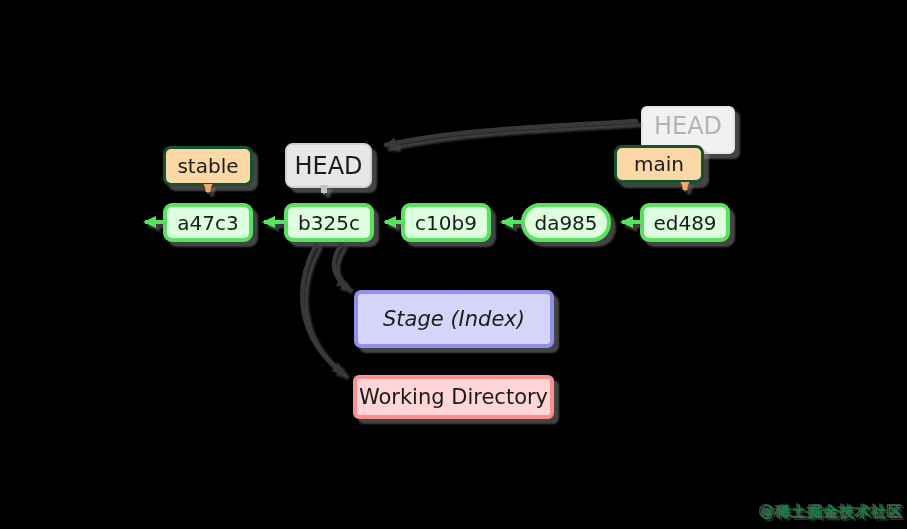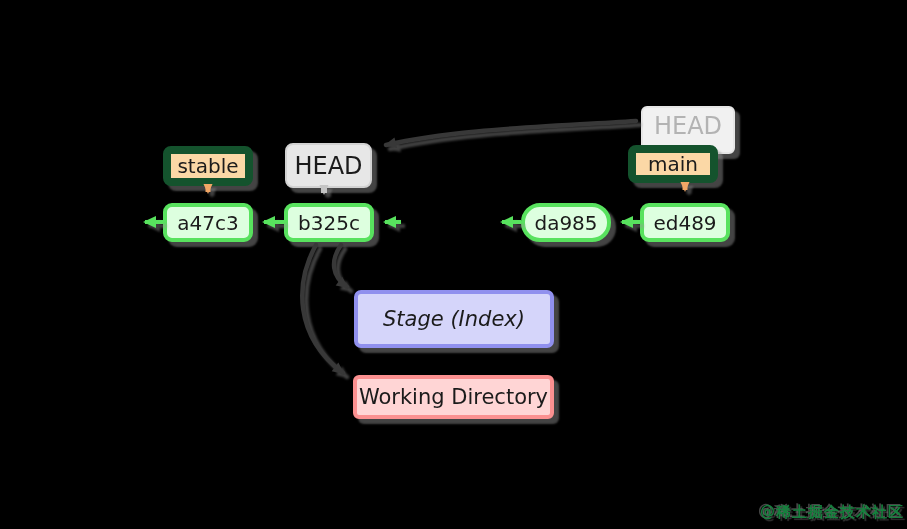--- a/index.html
+++ b/index.html
@@ -8,21 +8,21 @@
 
   .box{
     position:absolute;box-sizing:border-box;display:flex;align-items:center;justify-content:center;
     color:#1b1b1b;box-shadow:5px 5px 2px rgba(150,150,150,0.45);
   }
   .commit{
     top:203px;width:90px;height:39px;background:#ddffdf;border:4px solid #58e25e;
     border-radius:9px;font-size:20px;z-index:2;
   }
   .branch-label{
-    background:#fbd8a6;border:8px solid #14532d;border-radius:8px;font-size:20px;z-index:2;
+    background:#fbd8a6;border:3px solid #14532d;border-radius:8px;font-size:20px;z-index:2;
   }
   .head-label{
     background:#e7e7e7;border:2px solid #d2d2d2;border-radius:8px;font-size:24px;z-index:2;
   }
   .ghost-head{
     background:#f1f1f1;border:2px solid #e6e6e6;border-radius:6px;font-size:24px;
     color:#b3b3b3;z-index:1;align-items:flex-start;padding-top:4px;
   }
   .stage-box{
     left:354px;top:290px;width:200px;height:58px;background:#d5d5fa;border:4px solid #9090ee;
@@ -87,29 +87,32 @@
   <div class="box ghost-head" style="left:641px;top:106px;width:94px;height:48px;">
     <span>HEAD</span>
   </div>
 
   <div class="box branch-label" style="left:163px;top:146px;width:90px;height:40px;">
     <span>stable</span>
   </div>
   <div class="box head-label" style="left:285px;top:143px;width:87px;height:45px;">
     <span>HEAD</span>
   </div>
-  <div class="box branch-label" style="left:628px;top:145px;width:90px;height:38px;">
+  <div class="box branch-label" style="left:614px;top:145px;width:90px;height:38px;">
     <span>main</span>
   </div>
 
   <div class="box commit" style="left:163px;">
     <span>a47c3</span>
   </div>
   <div class="box commit" style="left:284px;">
     <span>b325c</span>
+  </div>
+  <div class="box commit" style="left:401px;">
+    <span>c10b9</span>
   </div>
   <div class="box commit" style="left:521px;border-radius:19px;">
     <span>da985</span>
   </div>
   <div class="box commit" style="left:640px;">
     <span>ed489</span>
   </div>
 
   <div class="box stage-box">
     <span>Stage (Index)</span>

